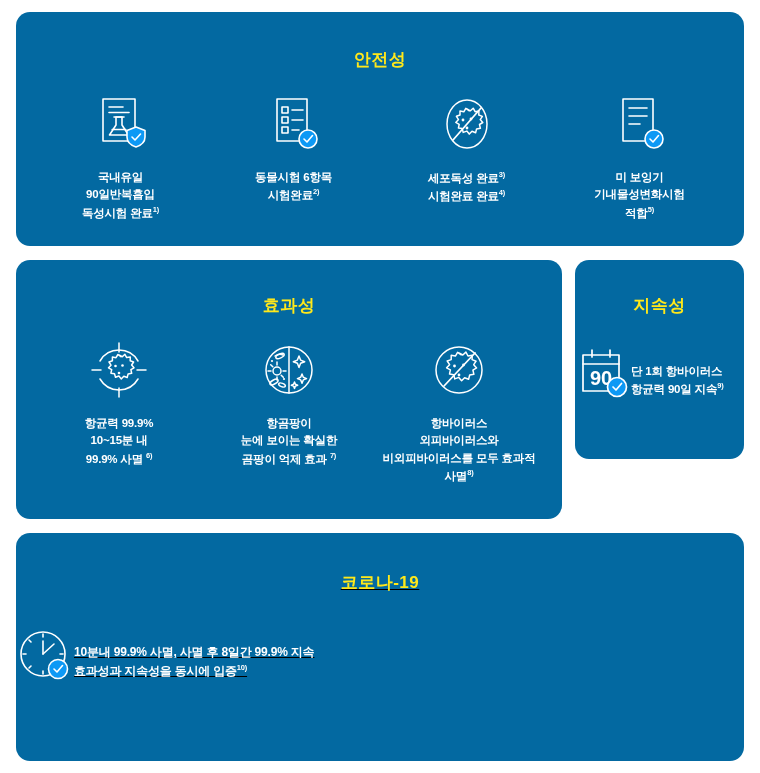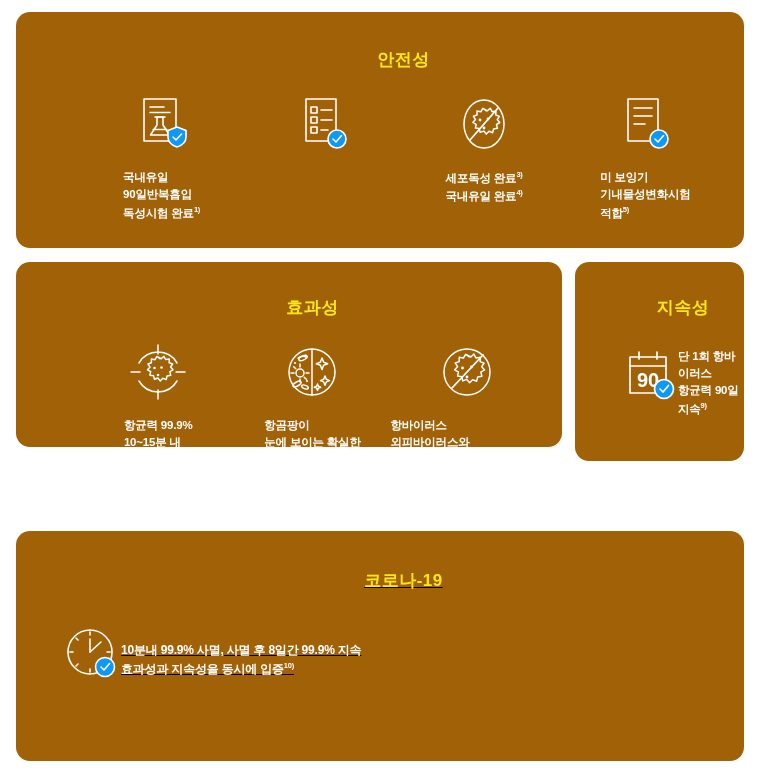--- a/index.html
+++ b/index.html
@@ -10,49 +10,49 @@
     overflow: hidden;
   }
   .page {
     width: 760px; height: 773px;
     padding: 12px 16px 12px 16px;
     display: flex;
     flex-direction: column;
     gap: 14px;
   }
   .card {
-    background: #a16207;
+    background: #0369a1;
     border-radius: 14px;
     position: relative;
-    padding-left: 47px;
   }
   .card-title {
     color: #ffe81a;
     font-size: 17px;
     font-weight: 700;
     text-align: center;
     letter-spacing: 0.5px;
   }
   .row-mid { display: flex; gap: 13px; height: 259px; }
   .card-safety { height: 239px; padding-top: 36px; }
-  .card-efficacy { flex: 0 0 546px; height: 185px; padding-top: 34px; }
+  .card-efficacy { flex: 0 0 546px; height: 259px; padding-top: 34px; }
   .card-durability { flex: 1 1 auto; height: 199px; padding-top: 34px; }
   .card-corona { height: 233px; padding-top: 38px; text-decoration: underline; }
 
   .items {
     display: flex;
     justify-content: space-around;
     align-items: flex-start;
     margin-top: 22px;
     padding: 0 18px;
   }
   .item {
     display: flex;
     flex-direction: column;
     align-items: center;
+    text-align: center;
     flex: 1 1 0;
   }
   .icon-wrap {
     height: 62px;
     display: flex;
     align-items: center;
     justify-content: center;
     margin-bottom: 14px;
   }
   .caption {
@@ -112,34 +112,36 @@
             <rect x="15" y="12" width="6" height="6"></rect>
             <line x1="25" y1="15" x2="36" y2="15"></line>
             <rect x="15" y="22" width="6" height="6"></rect>
             <line x1="25" y1="25" x2="36" y2="25"></line>
             <rect x="15" y="32" width="6" height="6"></rect>
             <line x1="25" y1="35" x2="32" y2="35"></line>
             <circle cx="41" cy="44" r="9" fill="#0d99f5"></circle>
             <polyline points="37,44 40,47 45.5,40.5"></polyline>
           </svg>
         </div>
+        <div class="caption"><span>동물시험 6항목
+시험완료</span><span class="sup">2)</span></div>
       </div>
 
       <div class="item">
         <div class="icon-wrap">
           <svg width="58" height="60" viewBox="0 0 58 60" fill="none" stroke="#ffffff" stroke-width="1.5" stroke-linecap="round" stroke-linejoin="round">
             <ellipse cx="29" cy="30" rx="20" ry="24"></ellipse>
             <path d="M29 15 l3.4 1.8 2.8-2.6 1.9 3.5 3.8-.6 -.1 3.9 3.6 1.4 -2.2 3.2 2.6 2.9 -3.3 2 .9 3.8 -3.8.6 -1 3.8 -3.6-1.4 -2.7 2.8 -2.5-3 -3.6 1.3 -1-3.8 -3.8-.5 .8-3.8 -3.4-1.9 2.7-2.8 -2.1-3.3 3.6-1.3 0-3.9 3.8.7 2-3.4 3.2 2.3z"></path>
             <circle cx="25" cy="26" r="1.4" fill="#ffffff" stroke="none"></circle>
             <circle cx="33" cy="25" r="1.4" fill="#ffffff" stroke="none"></circle>
             <circle cx="29" cy="34" r="1.4" fill="#ffffff" stroke="none"></circle>
             <line x1="15" y1="46" x2="43" y2="14" stroke-width="1.8"></line>
           </svg>
         </div>
-        <div class="caption"><span>세포독성 완료</span><span class="sup">3)</span><br><span>국내유일 완료</span><span class="sup">4)</span></div>
+        <div class="caption"><span>세포독성 완료</span><span class="sup">3)</span><br><span>시험완료 완료</span><span class="sup">4)</span></div>
       </div>
 
       <div class="item">
         <div class="icon-wrap">
           <svg width="54" height="58" viewBox="0 0 54 58" fill="none" stroke="#ffffff" stroke-width="1.6" stroke-linecap="round" stroke-linejoin="round">
             <path d="M10 4 H40 V46 H10 Z"></path>
             <line x1="16" y1="13" x2="34" y2="13"></line>
             <line x1="16" y1="21" x2="34" y2="21"></line>
             <line x1="16" y1="29" x2="27" y2="29"></line>
             <circle cx="41" cy="44" r="9" fill="#0d99f5"></circle>

